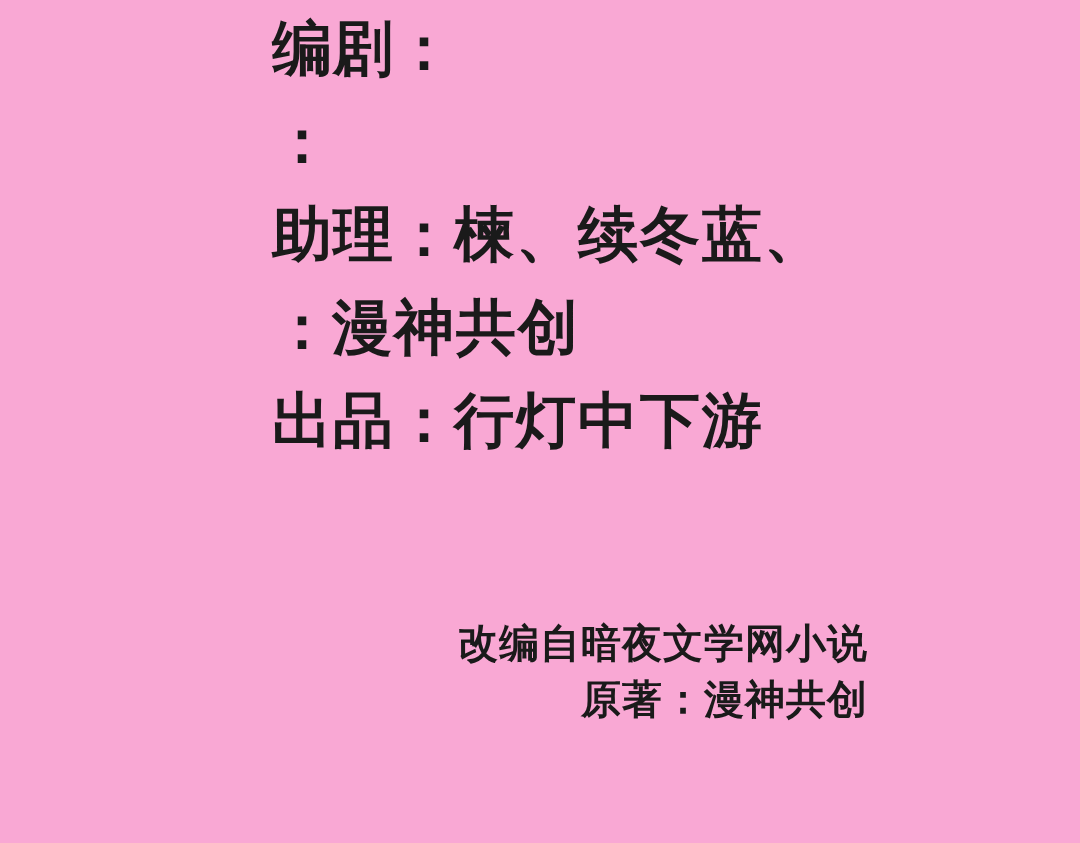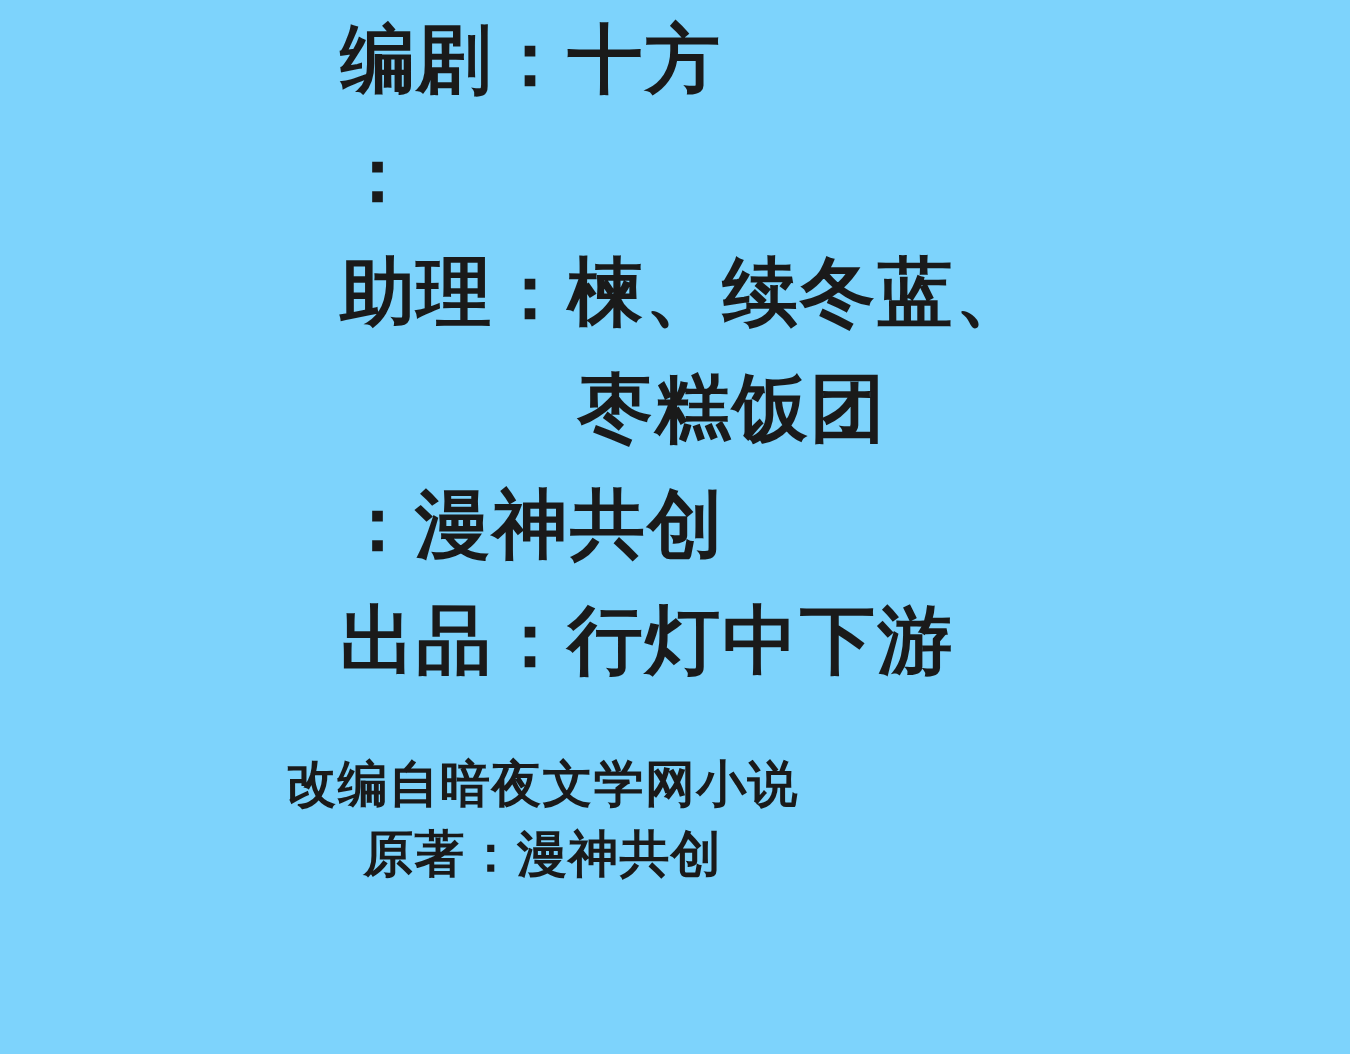--- a/index.html
+++ b/index.html
@@ -11,21 +11,21 @@
     width: 1080px;
     height: 843px;
     font-family: "DejaVu Sans", "Liberation Sans", sans-serif;
     color: #1a1a1a;
     overflow: hidden;
   }
   .page {
     position: relative;
     width: 1080px;
     height: 843px;
-    background: #7dd3fc;
+    background: #f9a8d4;
   }
 
   
   .credits {
     position: absolute;
     left: 0;
     top: 0;
     width: 1080px;
     padding-top: 2px;
   }
@@ -54,58 +54,54 @@
     letter-spacing: 2px;
   }
   .credit-line.continuation {
     padding-left: 462px;
   }
 
   
   .source {
     position: absolute;
     left: 0;
-    top: 600px;
+    top: 615px;
     width: 868px;
-    text-align: center;
+    text-align: right;
   }
   .source-line {
     font-size: 40px;
     font-weight: 700;
     line-height: 56px;
     letter-spacing: 1px;
     white-space: nowrap;
   }
 </style>
 </head>
 <body>
 
 <div class="page">
 
   <div class="credits">
 
     <div class="credit-line">
       <span class="credit-label">编剧</span>
       <span class="credit-colon">：</span>
-      <span class="credit-value">十方</span>
     </div>
 
     <div class="credit-line">
       <span class="credit-colon">：</span>
     </div>
 
     <div class="credit-line">
       <span class="credit-label">助理</span>
       <span class="credit-colon">：</span>
       <span class="credit-value">楝、续冬蓝、</span>
     </div>
 
-    <div class="credit-line continuation">
-      <span class="credit-value">枣糕饭团</span>
-    </div>
 
     <div class="credit-line">
       <span class="credit-colon">：</span>
       <span class="credit-value">漫神共创</span>
     </div>
 
     <div class="credit-line">
       <span class="credit-label">出品</span>
       <span class="credit-colon">：</span>
       <span class="credit-value">行灯中下游</span>

